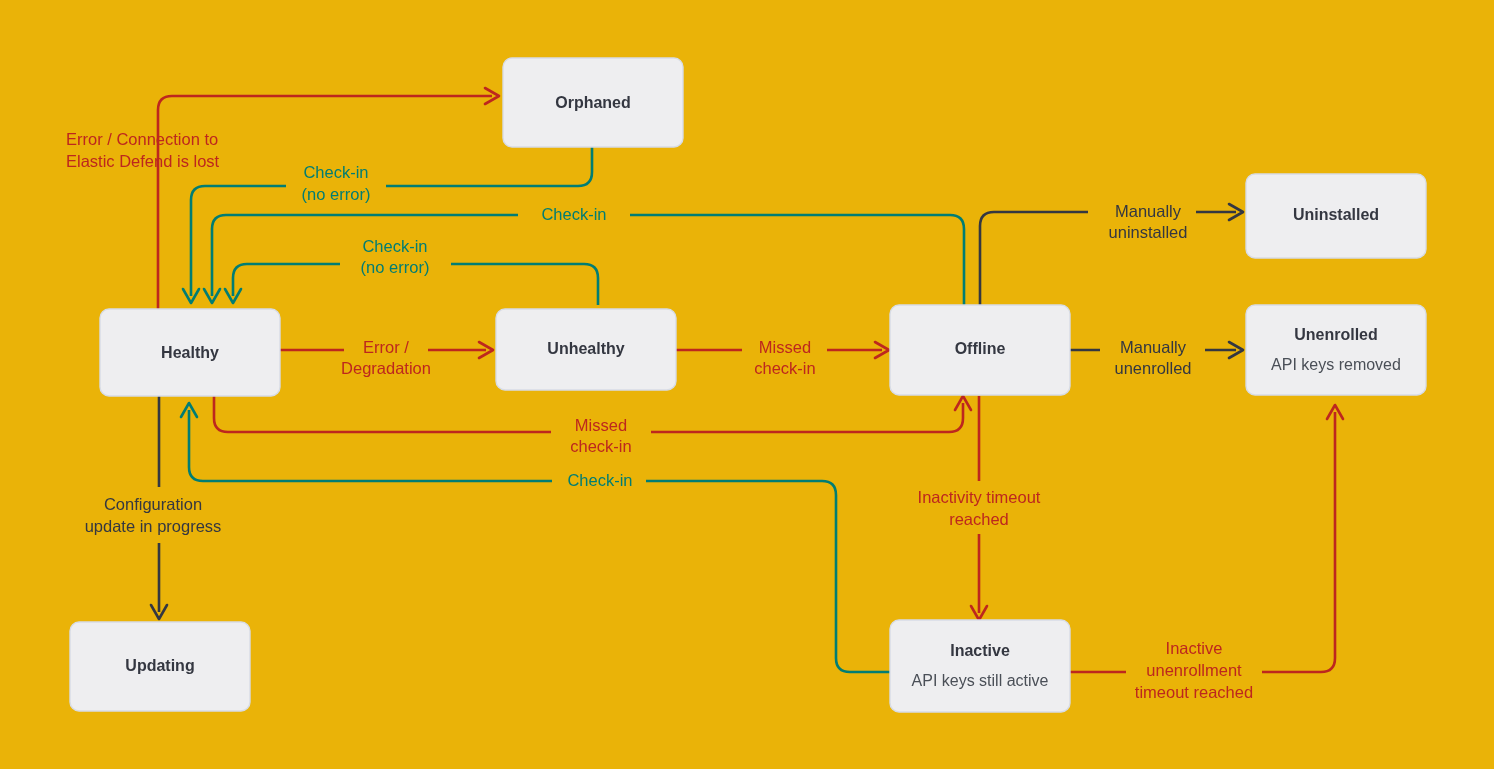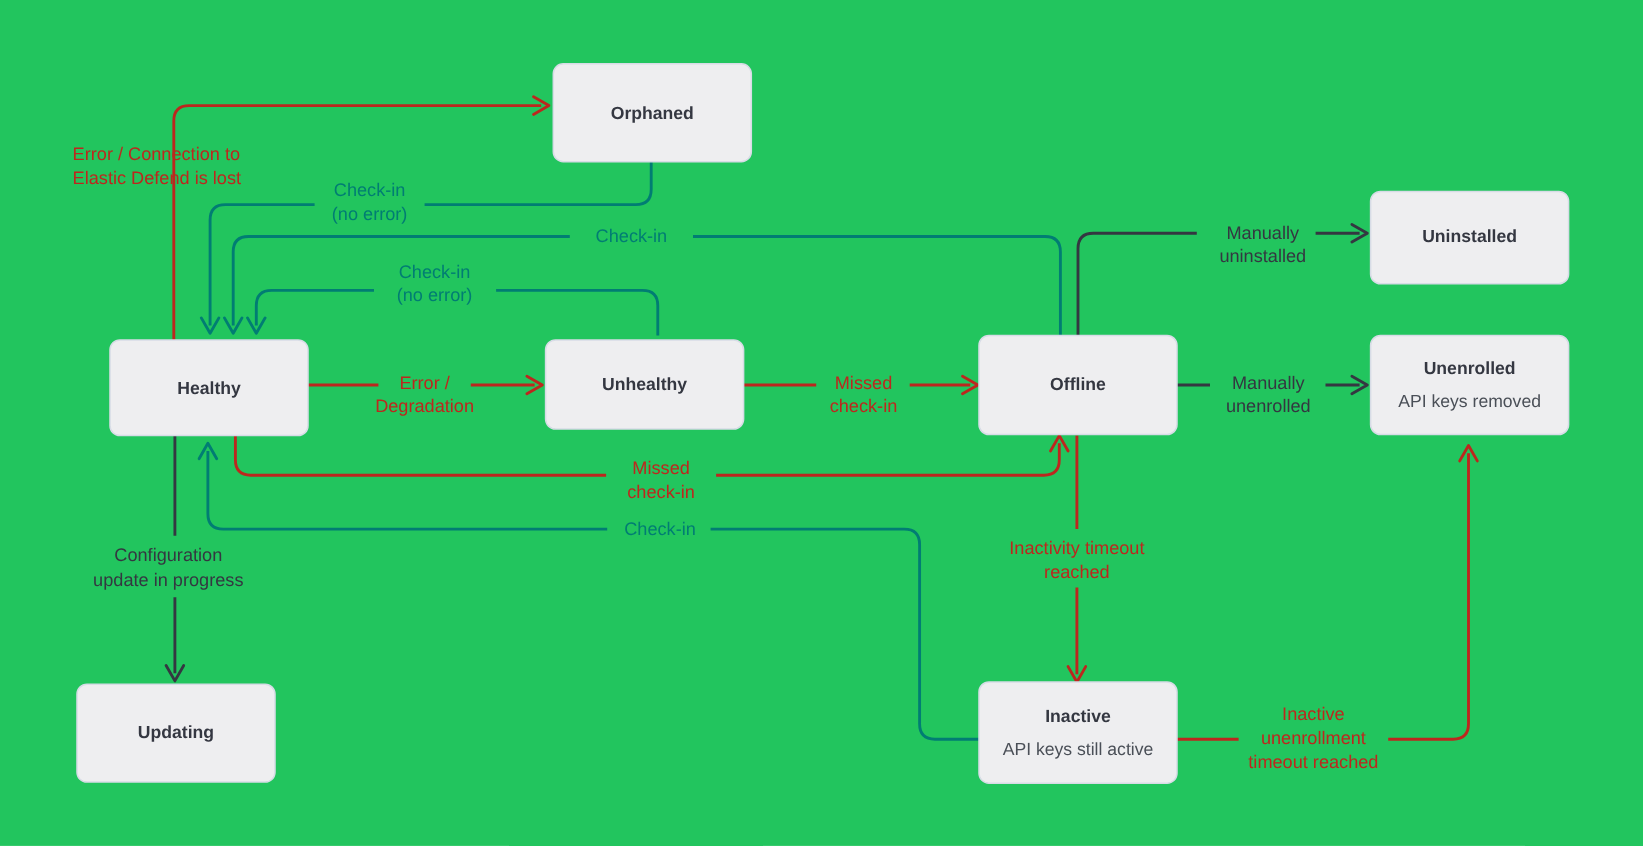--- a/index.html
+++ b/index.html
@@ -10,21 +10,21 @@
   body {
     width: 1494px;
     height: 769px;
     font-family: "Liberation Sans", sans-serif;
     overflow: hidden;
   }
   #diagram-root {
     position: relative;
     width: 1494px;
     height: 769px;
-    background: #22c55e;
+    background: #eab308;
   }
   svg.canvas {
     position: absolute;
     left: 0;
     top: 0;
     width: 1494px;
     height: 769px;
     display: block;
   }
   .node-box {

